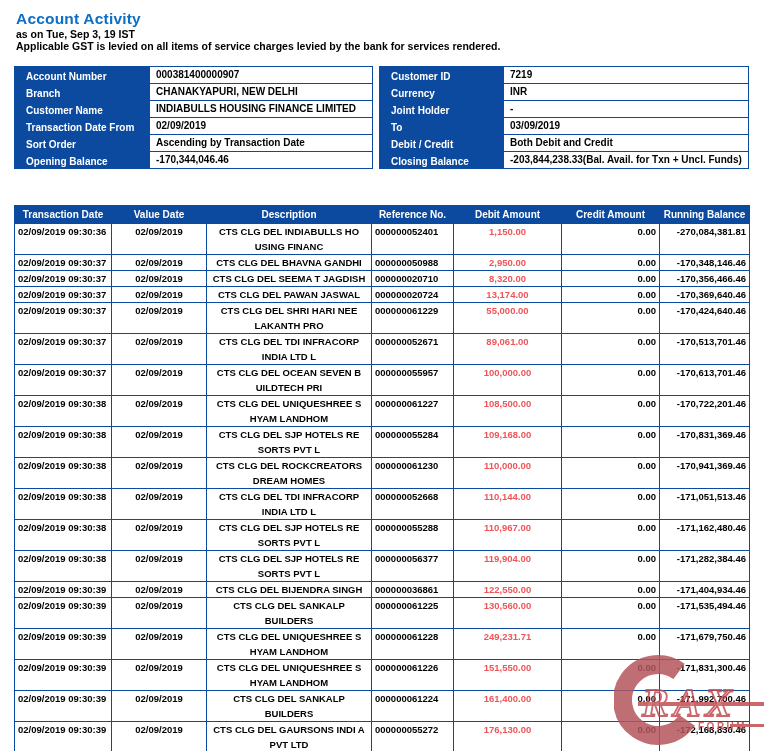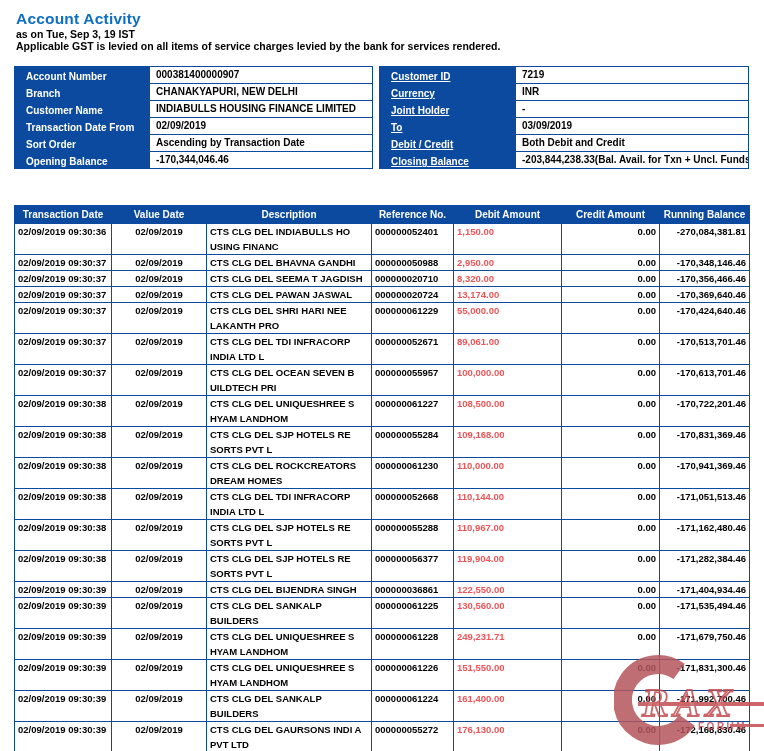--- a/index.html
+++ b/index.html
@@ -51,21 +51,21 @@
     vertical-align: middle;
     white-space: nowrap;
     overflow: hidden;
   }
   table.info td.lbl {
     background: #0b4a9e;
     color: #ffffff;
     padding: 4px 4px 0 11px;
   }
   table.info-left  td.lbl { width: 135px; }
-  table.info-right td.lbl { width: 136px; text-decoration: underline; }
+  table.info-right td.lbl { width: 124px; }
   table.info td.val {
     background: #ffffff;
     padding: 0 3px 0 6px;
     margin-left: 34px;
   }
 
   
   table.txn {
     border-collapse: collapse;
     table-layout: fixed;
@@ -86,23 +86,23 @@
     white-space: nowrap;
   }
   table.txn td {
     vertical-align: top;
     line-height: 15px;
     padding: 0 3px;
     background: #ffffff;
   }
   td.c-date   { text-align: left; white-space: nowrap; }
   td.c-vdate  { text-align: center; white-space: nowrap; }
-  td.c-desc   { text-align: left; white-space: pre-line; padding-left: 5px; }
+  td.c-desc   { text-align: center; white-space: pre-line; padding-left: 5px; }
   td.c-ref    { text-align: left; padding-left: 5px; white-space: nowrap; }
-  td.c-debit  { text-align: left; color: #ef5558; padding-right: 10px; white-space: nowrap; margin-top: 8px; }
+  td.c-debit  { text-align: center; color: #ef5558; padding-right: 10px; white-space: nowrap; margin-top: 8px; }
   td.c-credit { text-align: right; padding-right: 14px; white-space: nowrap; }
   td.c-bal    { text-align: right; padding-right: 4px; white-space: nowrap; }
 
   
   .watermark {
     position: absolute;
     right: 0;
     bottom: 0;
     width: 150px;
     height: 111px;

